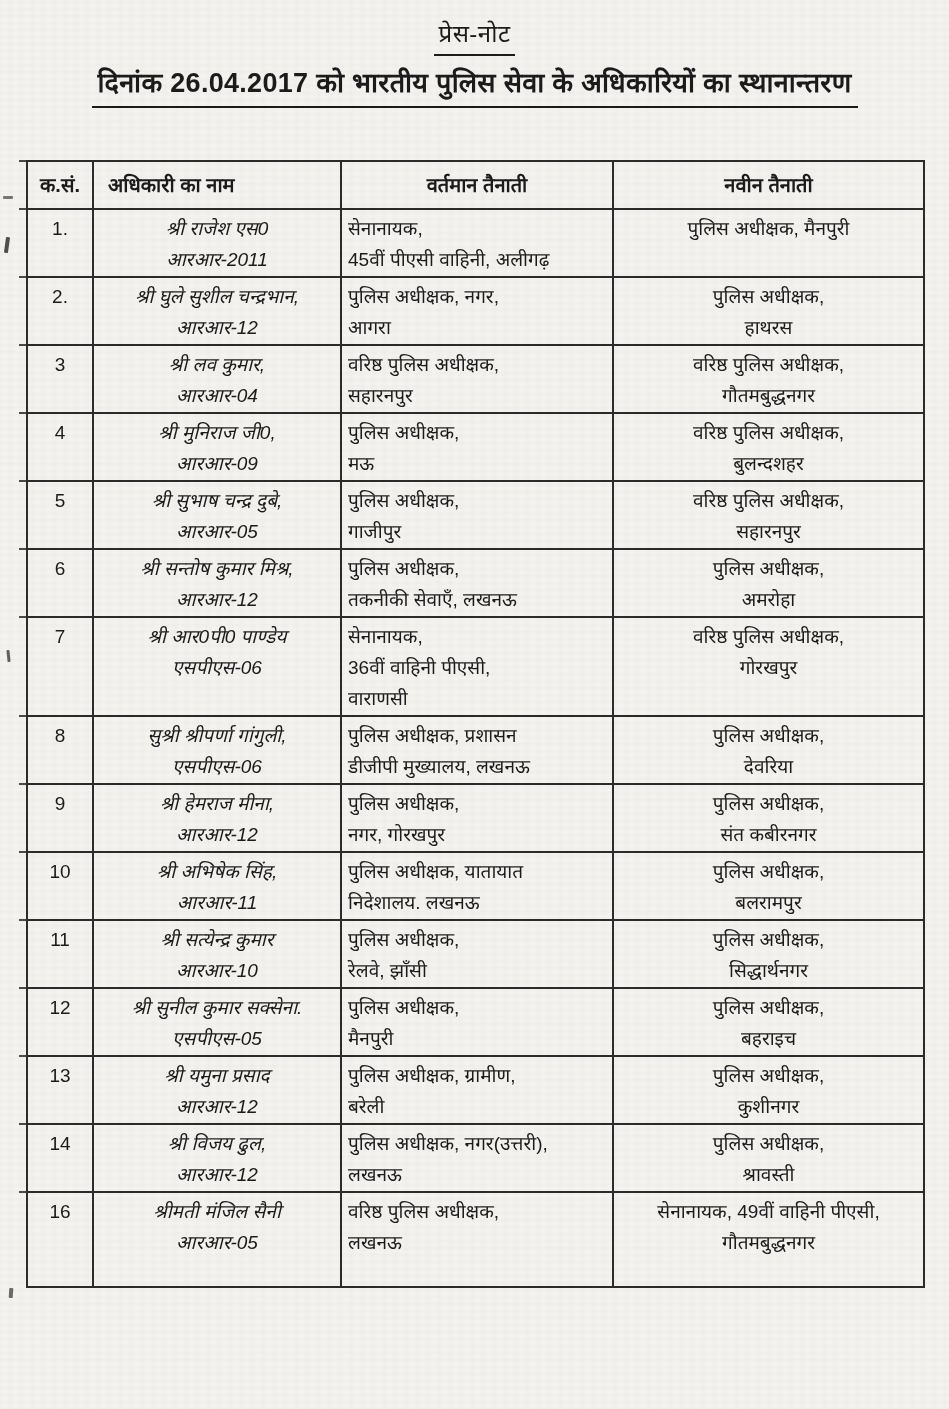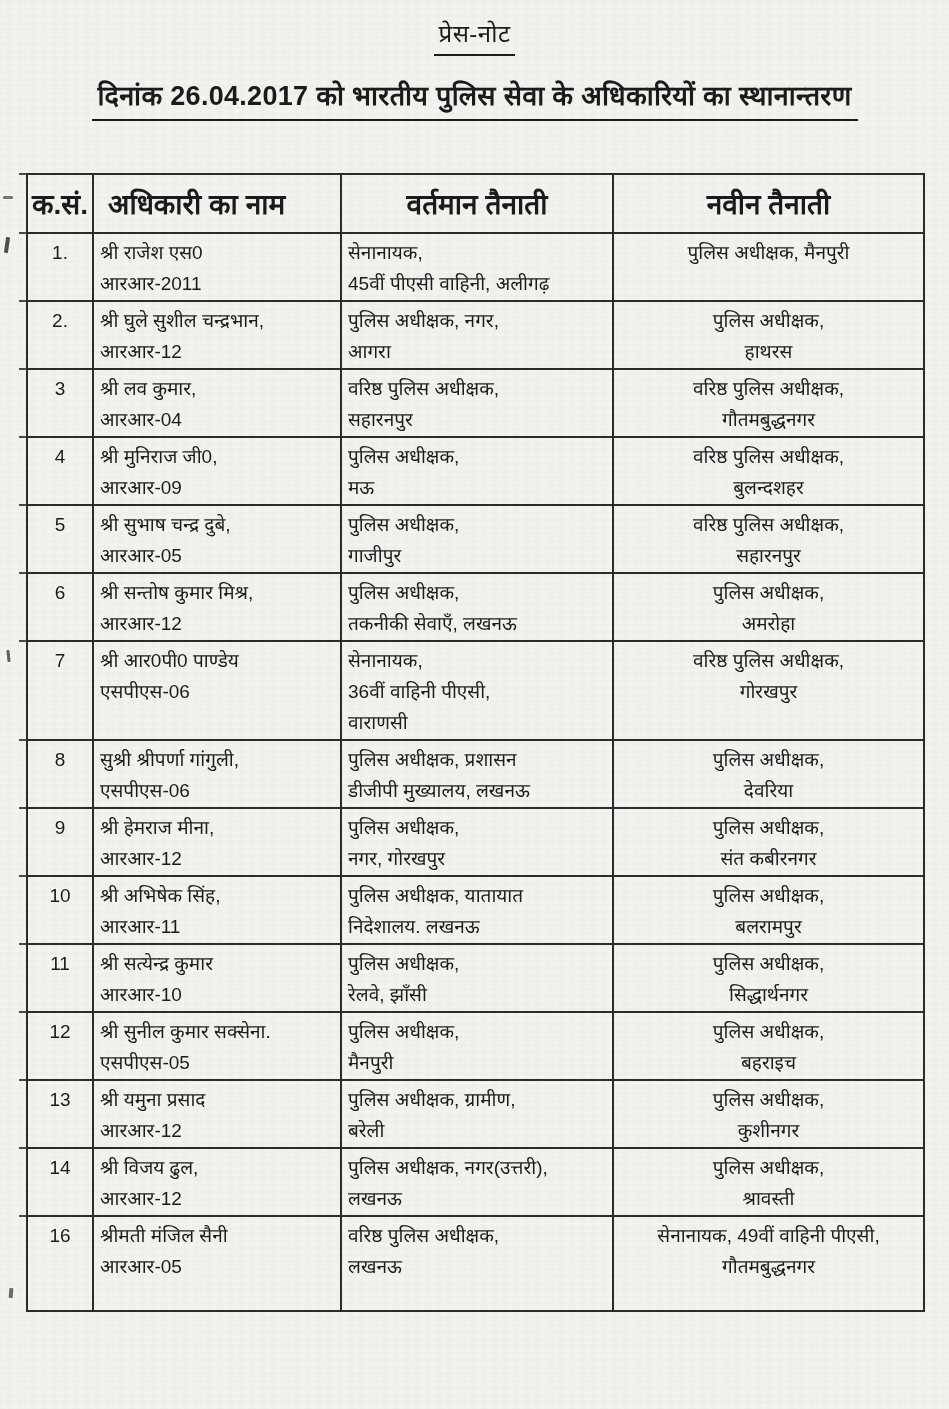--- a/index.html
+++ b/index.html
@@ -18,21 +18,21 @@
 
   .doc-header { text-align: center; padding-top: 16px; }
   .doc-title {
     display: inline-block;
     font-size: 24px;
     font-weight: normal;
     border-bottom: 2px solid #1b1b1b;
     padding: 0 4px 5px 4px;
     letter-spacing: 0.5px;
   }
-  .doc-subtitle-wrap { text-align: center; margin-top: 20px; }
+  .doc-subtitle-wrap { text-align: center; margin-top: 7px; }
   .doc-subtitle {
     display: inline-block;
     font-size: 27px;
     font-weight: bold;
     border-bottom: 2px solid #1b1b1b;
     padding: 0 6px 6px 6px;
     letter-spacing: 0.3px;
   }
 
   table.officers {
@@ -45,33 +45,33 @@
   table.officers col.c-name    { width: 248px; }
   table.officers col.c-current { width: 272px; }
   table.officers col.c-new     { width: 311px; }
 
   table.officers th, table.officers td {
     border: 2px solid #2b2b2b;
     vertical-align: top;
     position: relative;
   }
   table.officers th {
-    font-size: 28px;
+    font-size: 20px;
     font-weight: bold;
     padding: 9px 4px 10px 4px;
     text-align: center;
   }
   table.officers th.h-name { text-align: left; padding-left: 14px; border-radius: 11px; }
 
   table.officers td {
     font-size: 19px;
     padding: 3px 6px 1px 6px;
   }
   td.cell-serial  { text-align: center; font-size: 18px; padding-top: 6px; }
-  td.cell-name    { text-align: left; padding-left: 15px; }
+  td.cell-name    { text-align: center; padding-left: 15px; font-style: italic; }
   td.cell-current { }
   td.cell-new     { text-align: center; margin-left: 17px; }
 
   .line { line-height: 31px; white-space: nowrap; overflow: visible; }
 
   
   table.officers tbody tr:last-child td { padding-bottom: 28px; }
 
   
   table.officers td:first-child::before,

